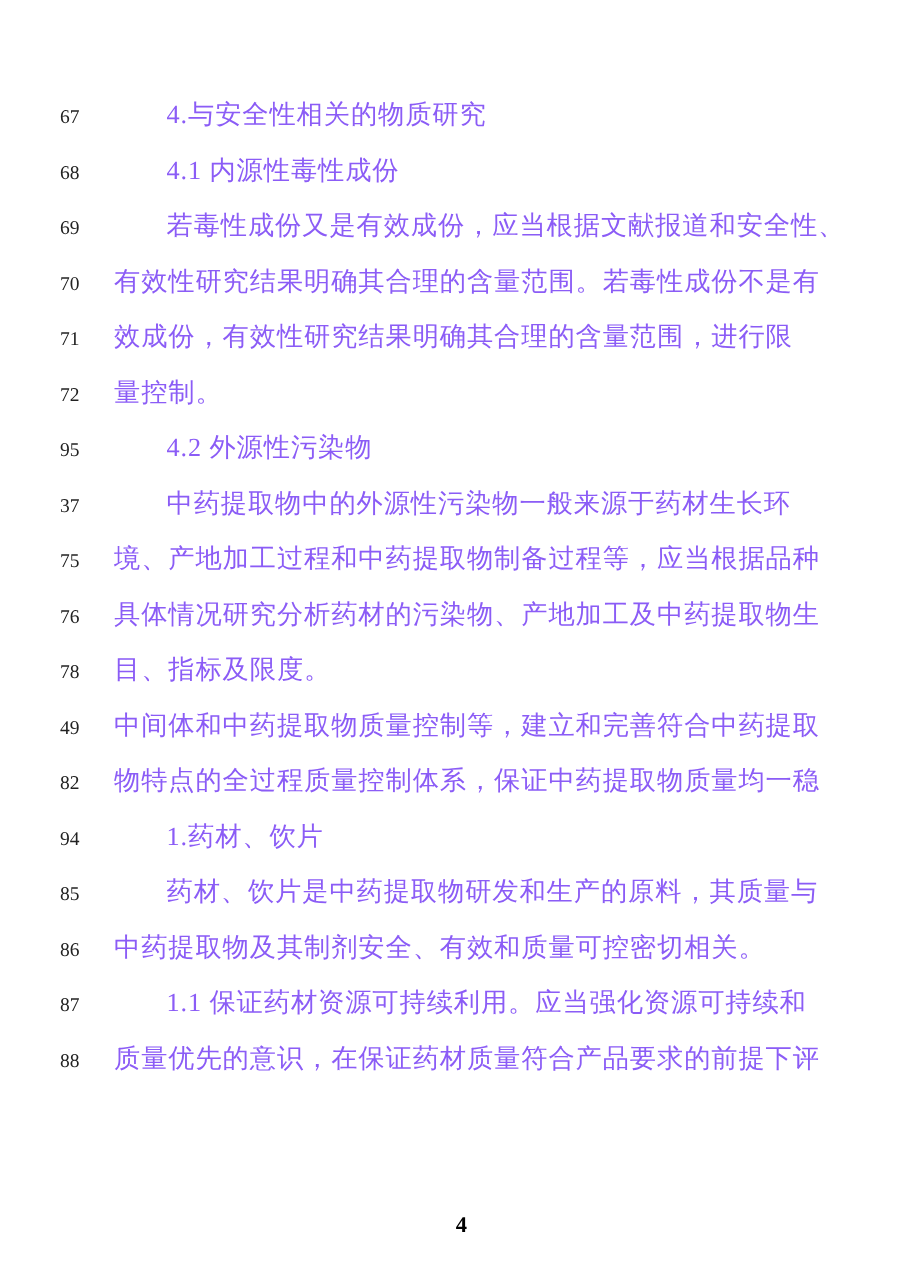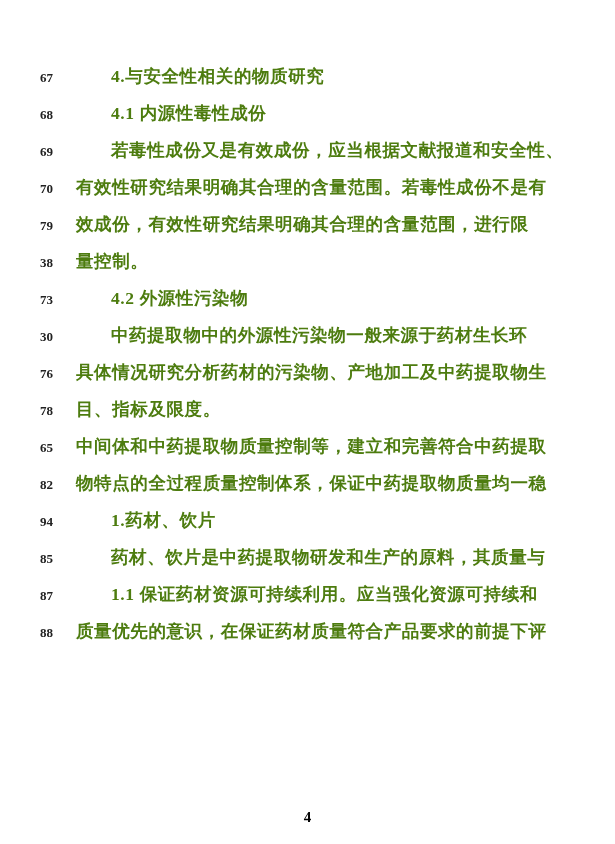--- a/index.html
+++ b/index.html
@@ -22,38 +22,37 @@
     box-sizing: border-box;
     padding: 58px 40px 30px 40px;
   }
   .lines {
     display: block;
   }
   .line {
     display: flex;
     align-items: baseline;
     min-height: 37px;
-    font-weight: bold;
   }
   .lineno {
     width: 36px;
     flex: 0 0 36px;
     text-align: left;
     font-family: "Liberation Serif", "DejaVu Serif", serif;
     font-size: 13px;
     color: #222222;
     padding-top: 4px;
     user-select: none;
   }
   .text {
     flex: 1 1 auto;
     font-size: 17.5px;
     line-height: 37px;
     letter-spacing: 0.6px;
-    color: #4d7c0f;
+    color: #8b5cf6;
     white-space: pre;
     font-family: "Liberation Serif", "DejaVu Serif", serif;
   }
   .indent2 {
     text-indent: 2em;
   }
   .pagenum {
     position: absolute;
     left: 0;
     right: 0;
@@ -84,74 +83,82 @@
       <span class="lineno">69</span>
       <span class="text indent2">若毒性成份又是有效成份，应当根据文献报道和安全性、</span>
     </div>
 
     <div class="line">
       <span class="lineno">70</span>
       <span class="text">有效性研究结果明确其合理的含量范围。若毒性成份不是有</span>
     </div>
 
     <div class="line">
-      <span class="lineno">79</span>
+      <span class="lineno">71</span>
       <span class="text">效成份，有效性研究结果明确其合理的含量范围，进行限</span>
     </div>
 
     <div class="line">
-      <span class="lineno">38</span>
+      <span class="lineno">72</span>
       <span class="text">量控制。</span>
     </div>
 
     <div class="line">
-      <span class="lineno">73</span>
+      <span class="lineno">95</span>
       <span class="text indent2">4.2 外源性污染物</span>
     </div>
 
     <div class="line">
-      <span class="lineno">30</span>
+      <span class="lineno">37</span>
       <span class="text indent2">中药提取物中的外源性污染物一般来源于药材生长环</span>
     </div>
 
+    <div class="line">
+      <span class="lineno">75</span>
+      <span class="text">境、产地加工过程和中药提取物制备过程等，应当根据品种</span>
+    </div>
 
     <div class="line">
       <span class="lineno">76</span>
       <span class="text">具体情况研究分析药材的污染物、产地加工及中药提取物生</span>
     </div>
 
 
     <div class="line">
       <span class="lineno">78</span>
       <span class="text">目、指标及限度。</span>
     </div>
 
 
 
     <div class="line">
-      <span class="lineno">65</span>
+      <span class="lineno">49</span>
       <span class="text">中间体和中药提取物质量控制等，建立和完善符合中药提取</span>
     </div>
 
     <div class="line">
       <span class="lineno">82</span>
       <span class="text">物特点的全过程质量控制体系，保证中药提取物质量均一稳</span>
     </div>
 
 
     <div class="line">
       <span class="lineno">94</span>
       <span class="text indent2">1.药材、饮片</span>
     </div>
 
     <div class="line">
       <span class="lineno">85</span>
       <span class="text indent2">药材、饮片是中药提取物研发和生产的原料，其质量与</span>
     </div>
 
+    <div class="line">
+      <span class="lineno">86</span>
+      <span class="text">中药提取物及其制剂安全、有效和质量可控密切相关。</span>
+    </div>
 
     <div class="line">
       <span class="lineno">87</span>
       <span class="text indent2">1.1 保证药材资源可持续利用。应当强化资源可持续和</span>
     </div>
 
     <div class="line">
       <span class="lineno">88</span>
       <span class="text">质量优先的意识，在保证药材质量符合产品要求的前提下评</span>
     </div>

